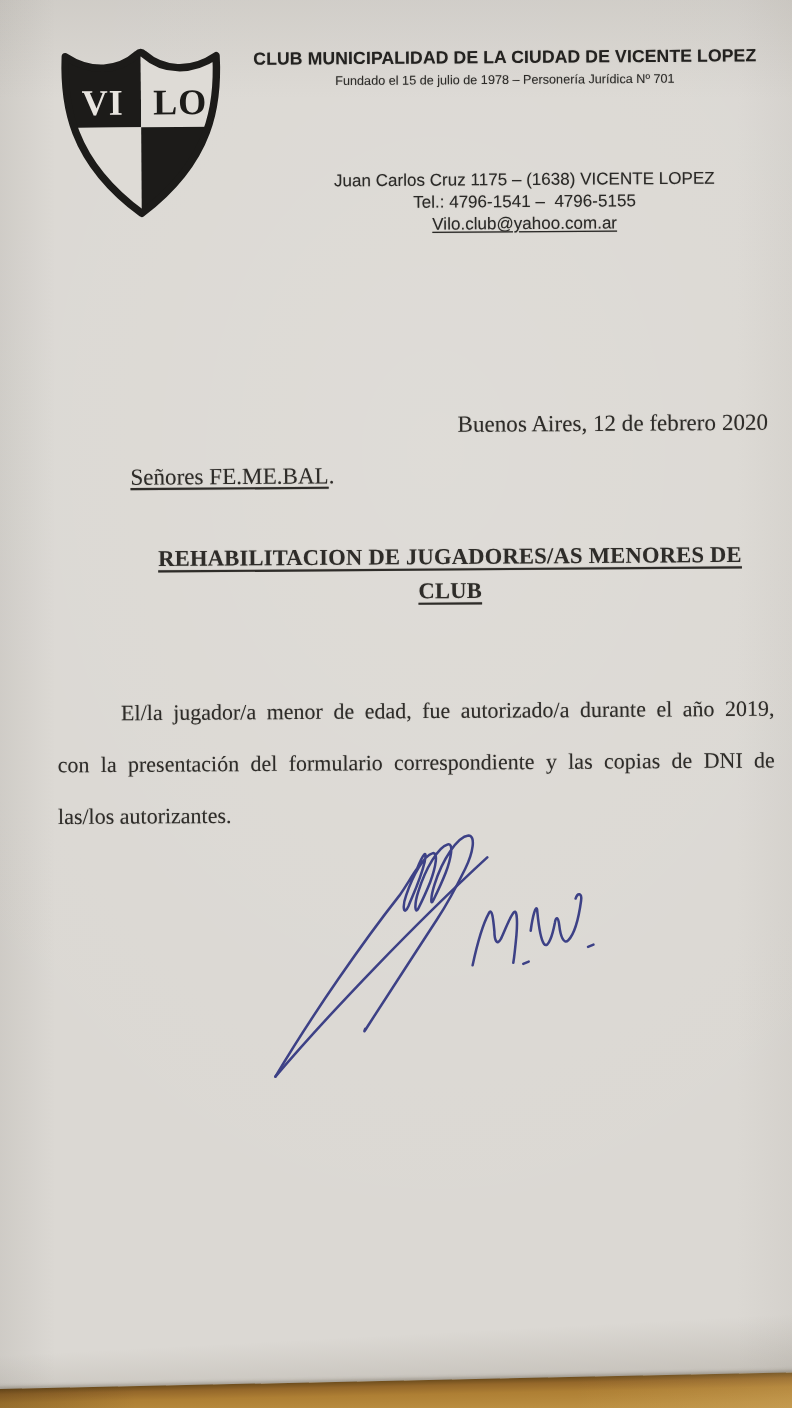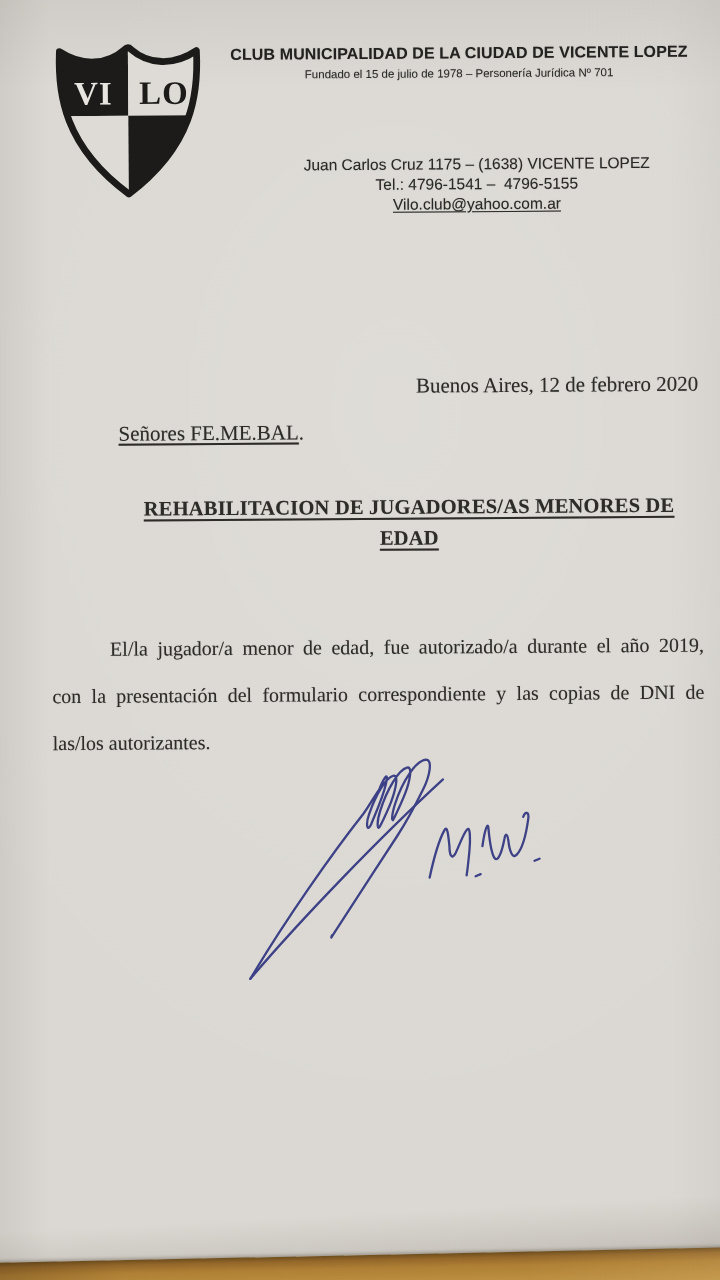--- a/index.html
+++ b/index.html
@@ -92,21 +92,21 @@
       <div>Tel.: 4796-1541 –&nbsp; 4796-5155</div>
       <div class="email">Vilo.club@yahoo.com.ar</div>
     </div>
 
     <div class="date-line txt">Buenos Aires, 12 de febrero 2020</div>
 
     <div class="addressee txt"><span class="u">Señores FE.ME.BAL</span><span>.</span></div>
 
     <div class="subject txt">
       <div><span class="line">REHABILITACION DE JUGADORES/AS MENORES DE</span></div>
-      <div><span class="line">EDAD</span></div>
+      <div><span class="line">CLUB</span></div>
     </div>
 
     <div class="body-par txt">
       <div class="jline line0">El/la jugador/a menor de edad, fue autorizado/a durante el año 2019,</div>
       <div class="jline">con la presentación del formulario correspondiente y las copias de DNI de</div>
       <div class="lastline">las/los autorizantes.</div>
     </div>
 
     <svg class="signature" viewBox="0 0 352 244" aria-label="M. W.">
       <g fill="none" stroke="#3d4186" stroke-width="2.3" stroke-linecap="round" stroke-linejoin="round">

